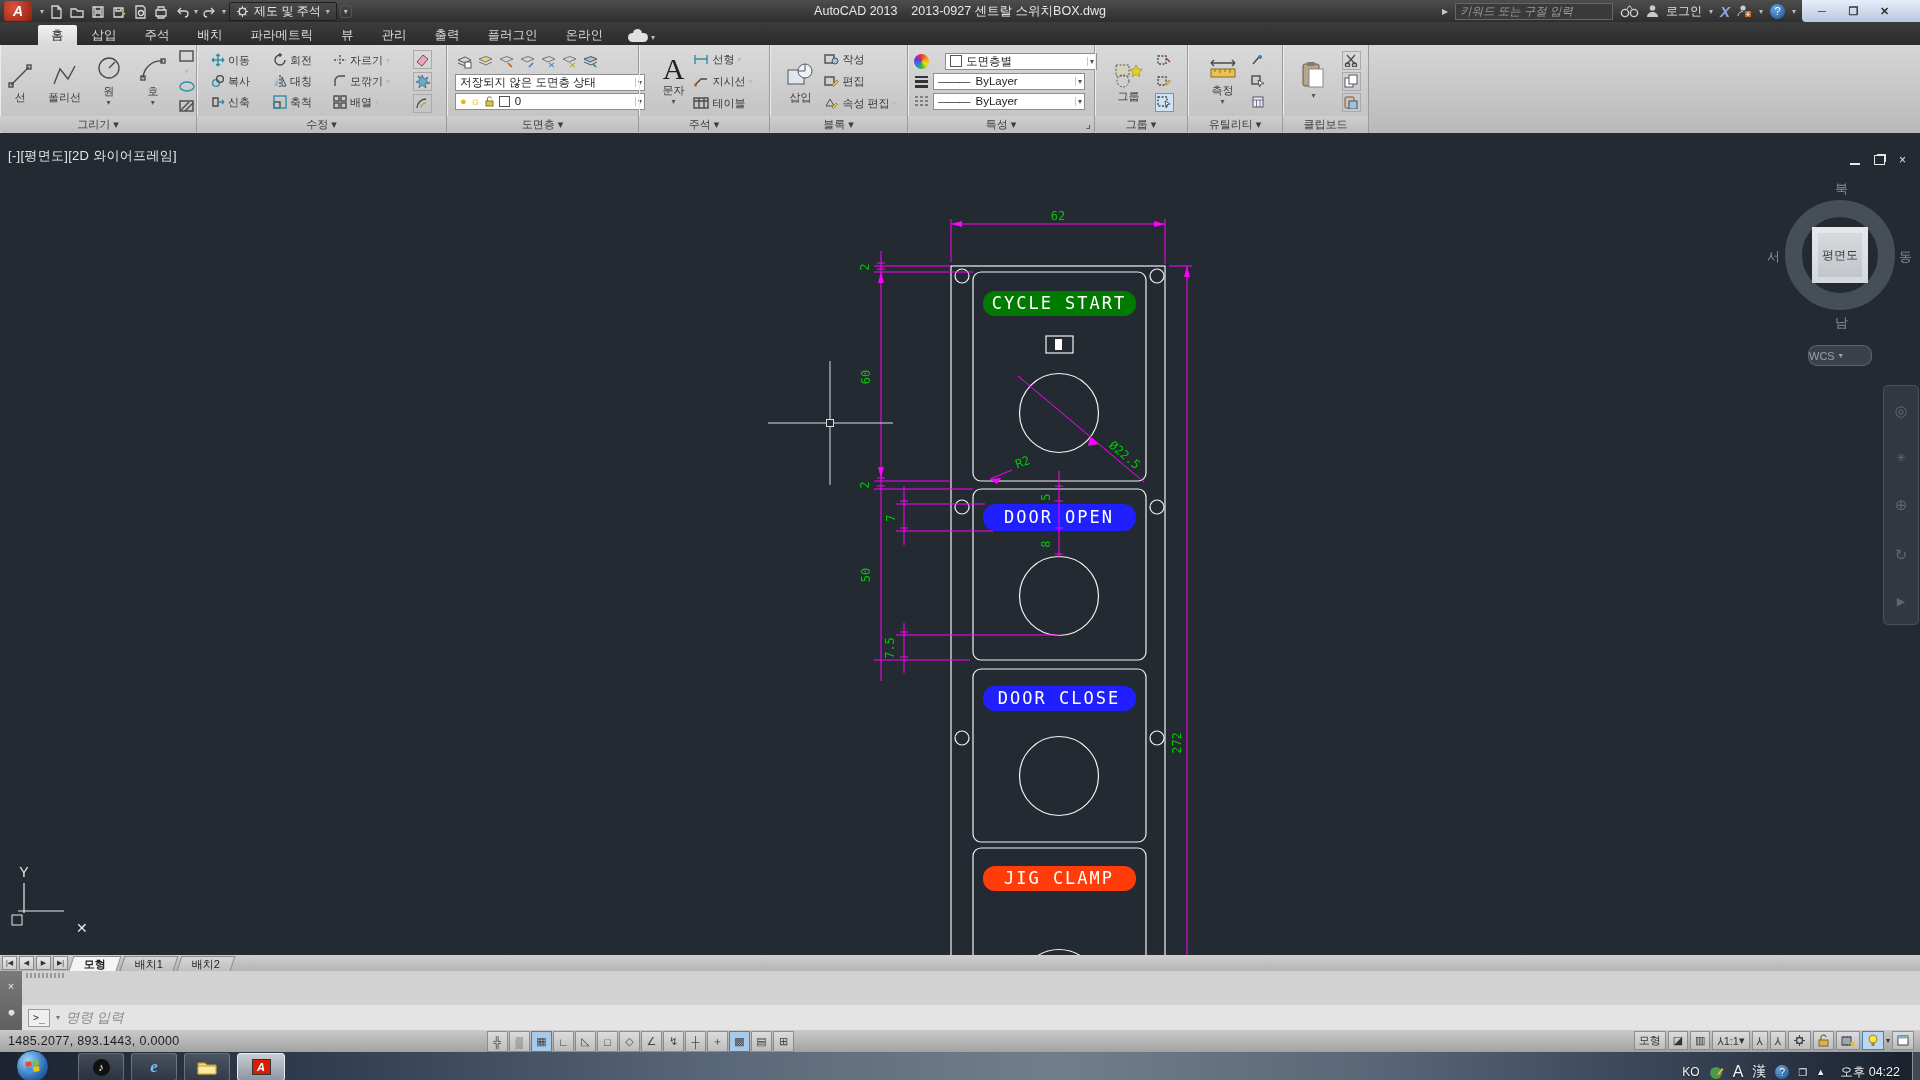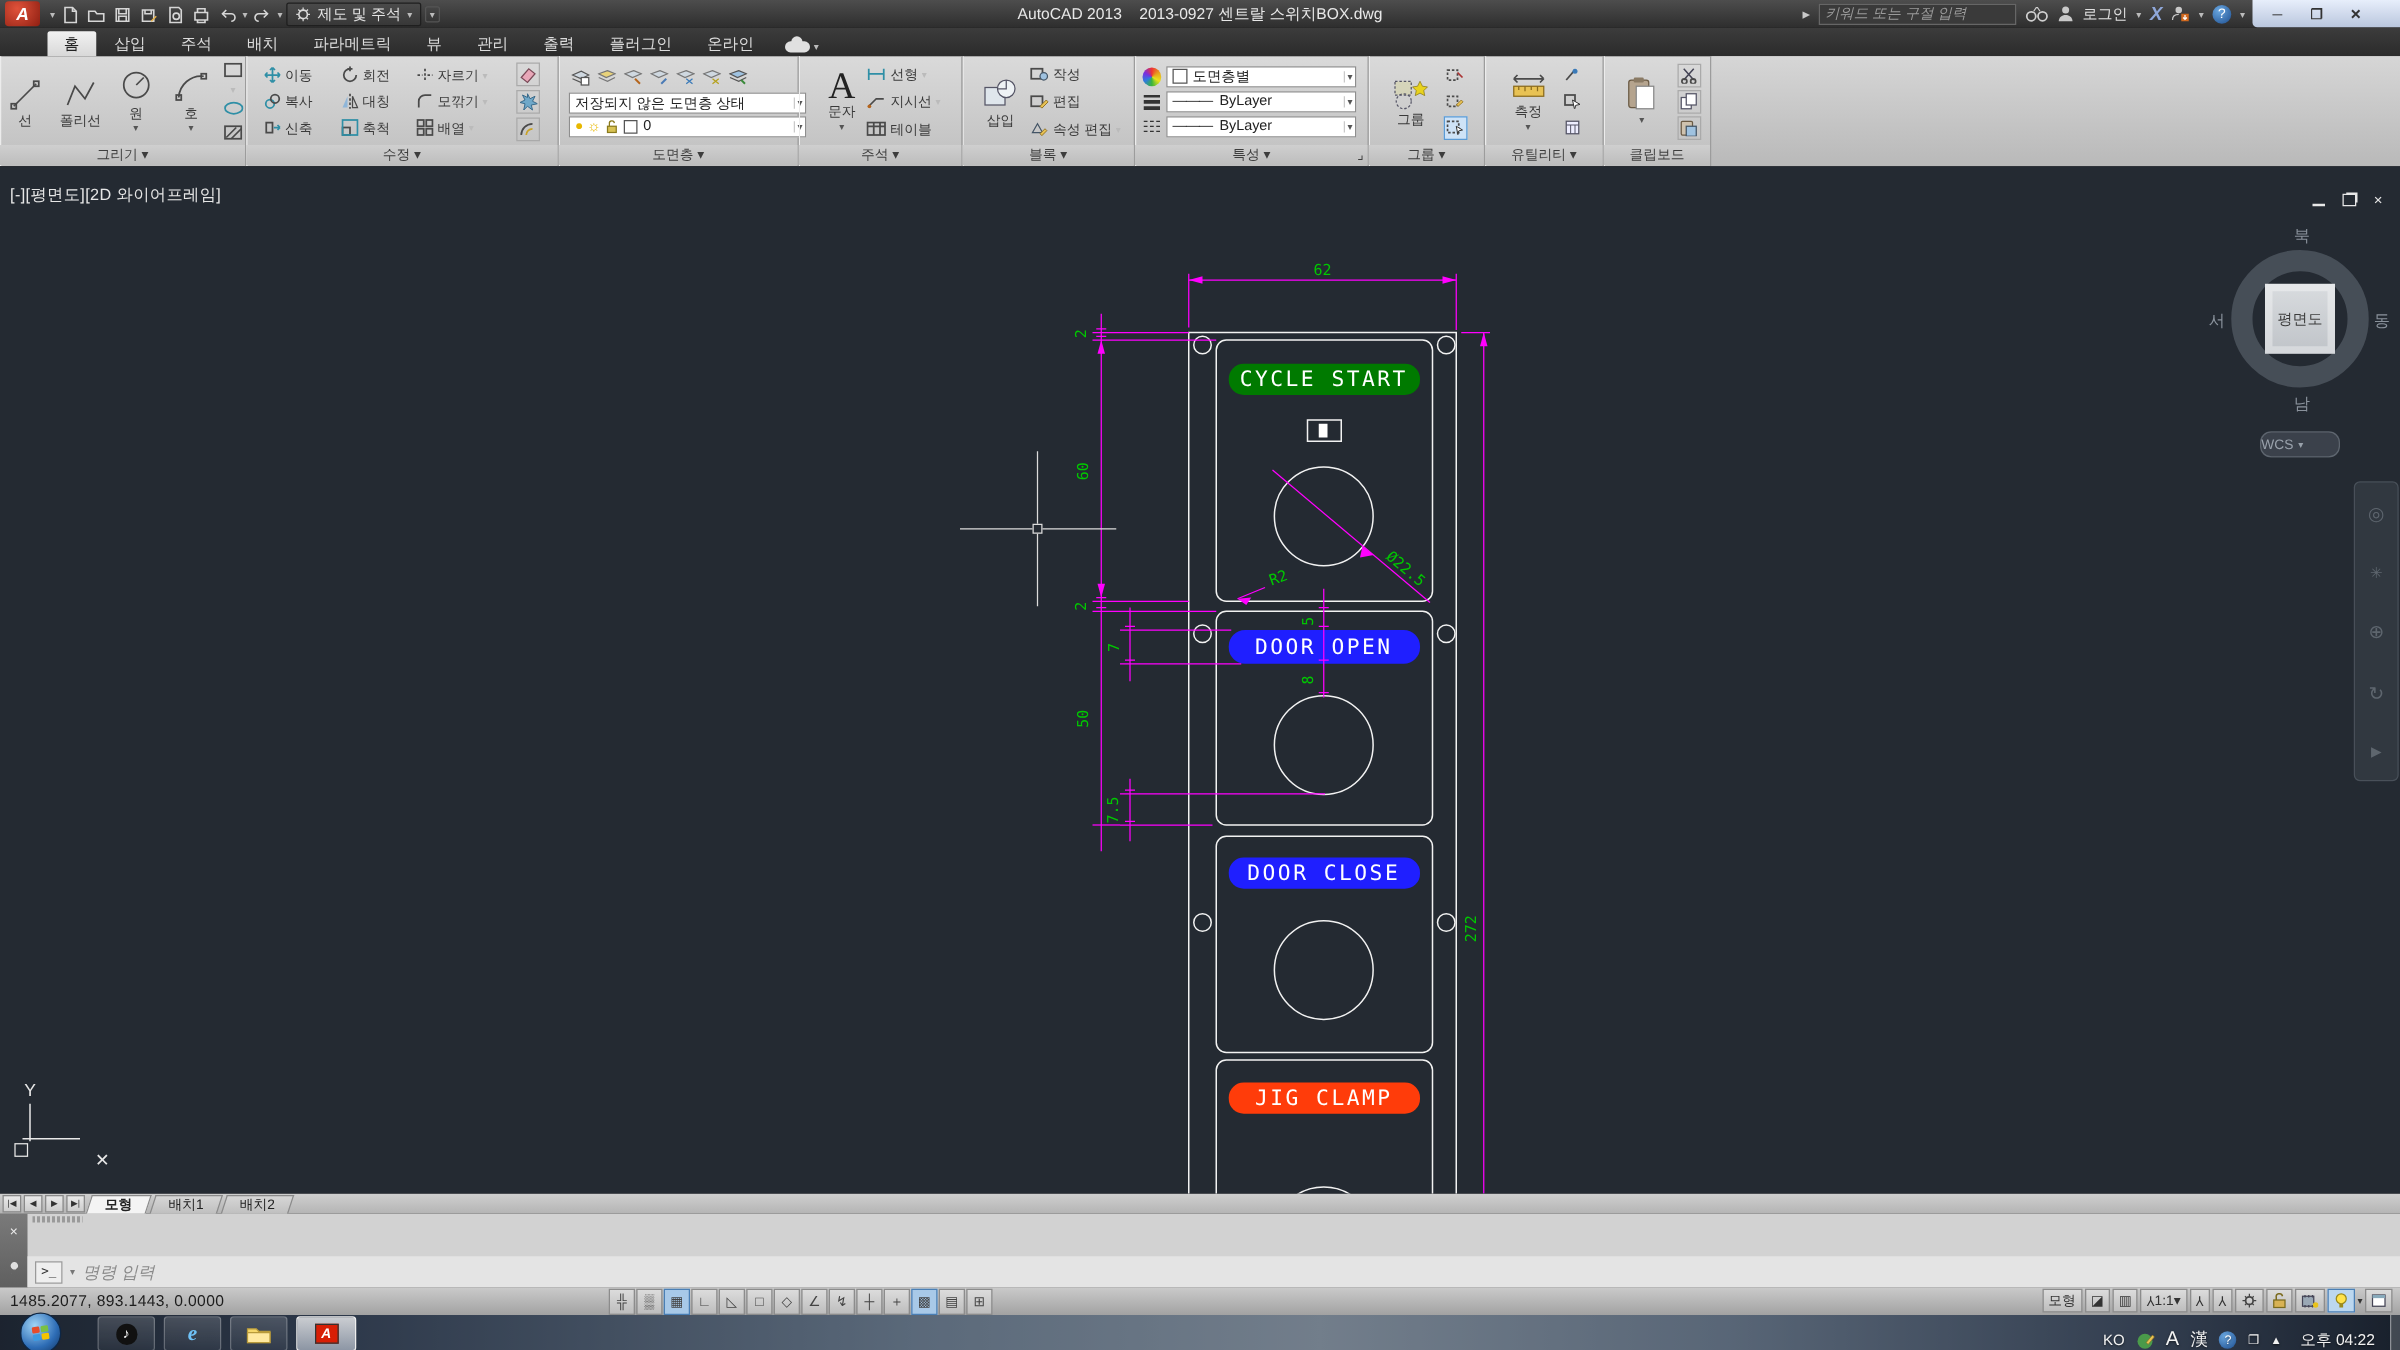--- a/index.html
+++ b/index.html
@@ -495,21 +495,21 @@
               <span>속성 편집</span>
               <span class="caret">▾</span>
             </span>
         </div>
       </div>
       <div class="plabel"><span>블록</span> ▾</div>
     </div>
 
     <div class="panel" style="width:187px">
       <div class="pbody" style="flex-direction:column;gap:3px;align-items:flex-start;padding-left:6px">
-        <div class="row" style="gap:4px">
+        <div class="row" style="gap:16px">
           <span style="width:15px;height:15px;border-radius:50%;background:conic-gradient(#e33,#e8a21d,#e8e21d,#3ab53a,#2d7ae0,#7a2de0,#e33)"></span>
           <div class="rsel" style="width:152px">
               <span style="width:10px;height:10px;border:1px solid #555;background:#fff;margin-right:4px"></span>
               <span>도면층별</span>
               <span class="dd">▾</span>
             </div>
         </div>
         <div class="row" style="gap:4px">
           <svg width="15" height="13">
               <rect x="1" y="1" width="13" height="2" fill="#333"></rect>

